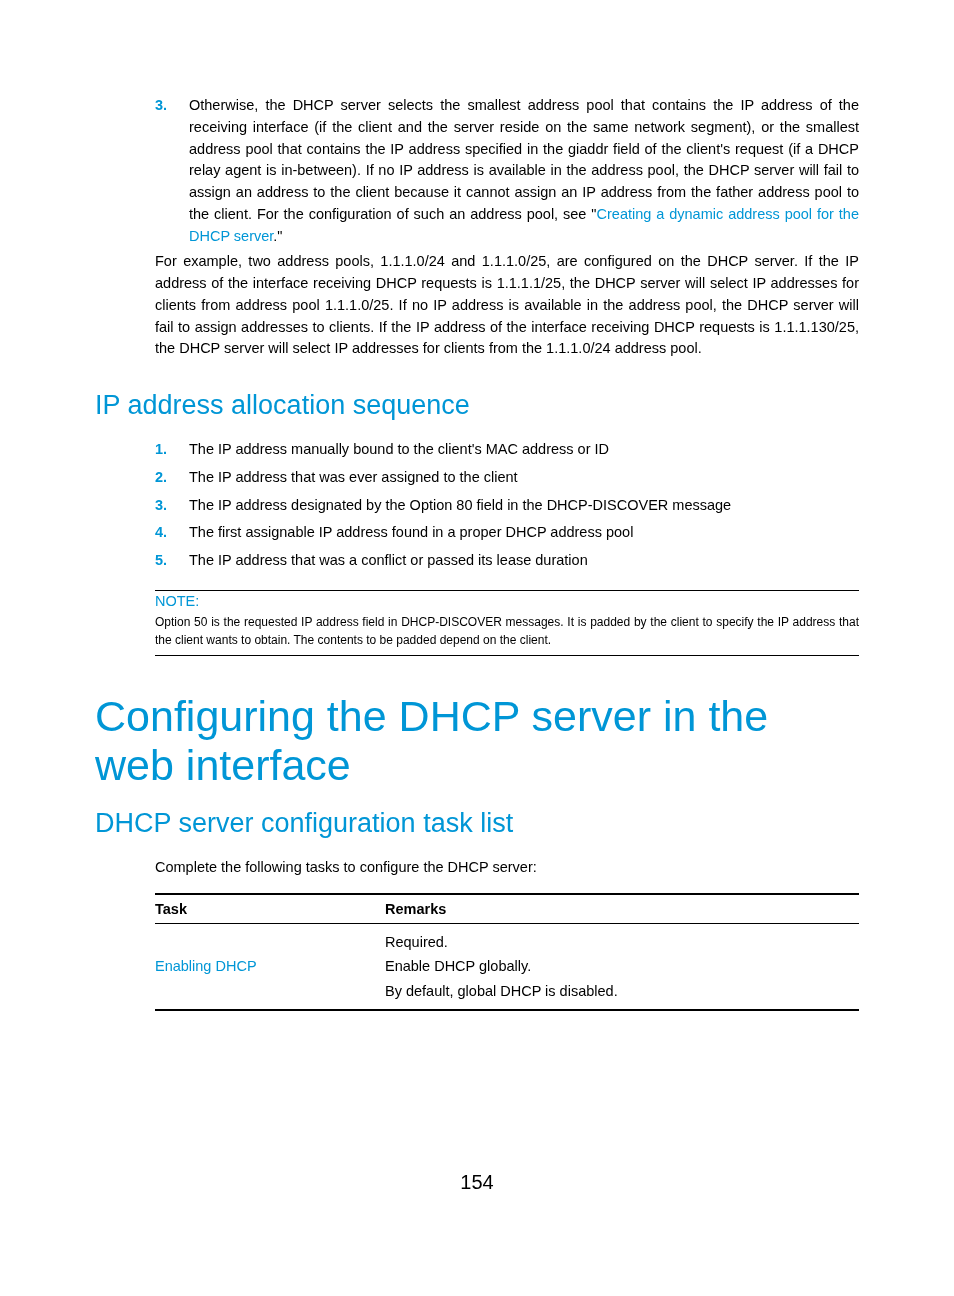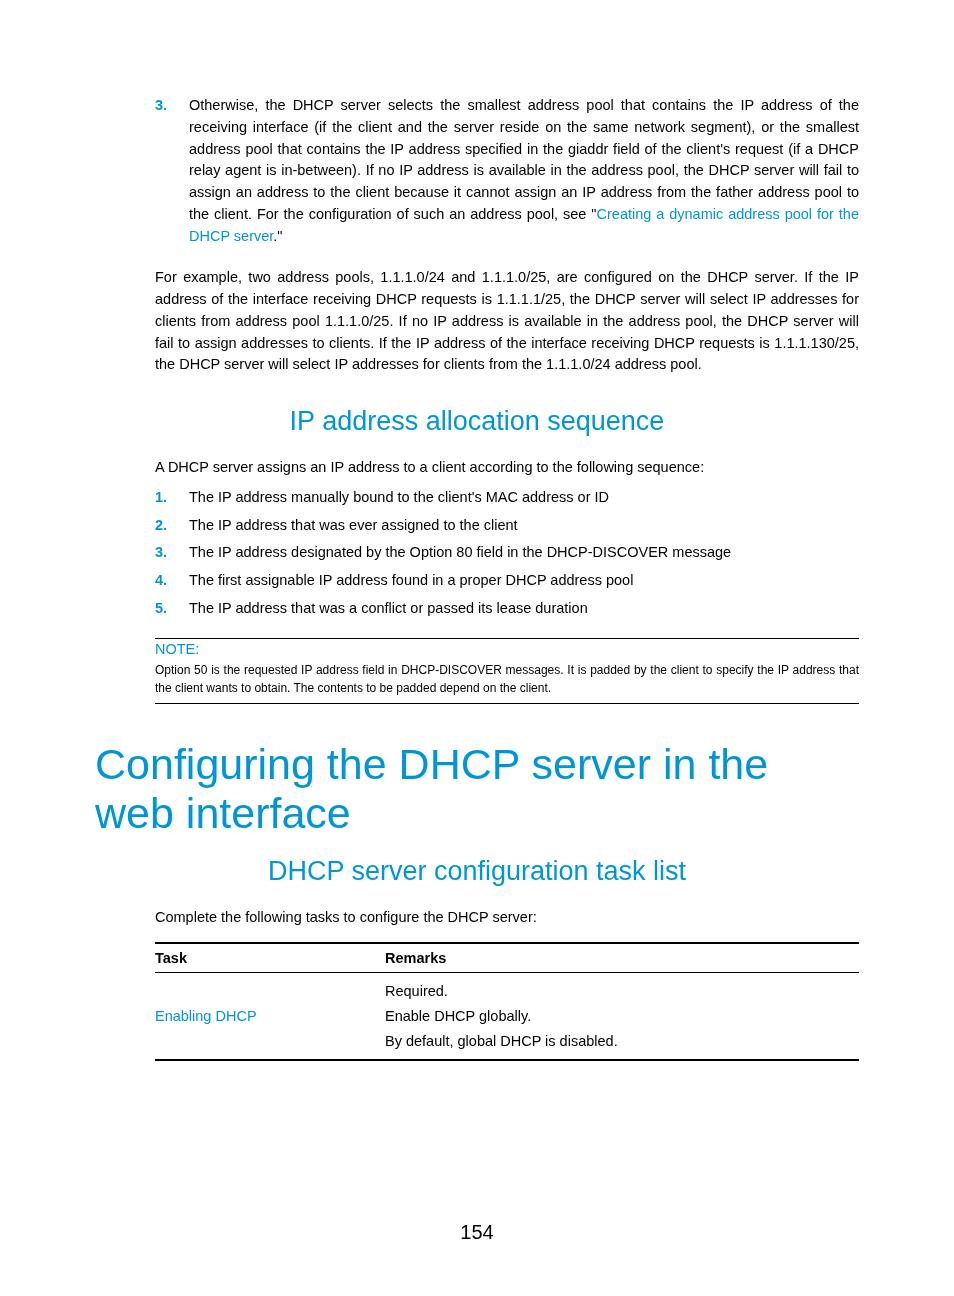--- a/index.html
+++ b/index.html
@@ -27,35 +27,34 @@
     font-weight: bold;
     width: 34px;
     flex-shrink: 0;
   }
   .num-item .txt {
     flex: 1;
   }
   .para {
     font-size: 14.5px;
     line-height: 1.5;
-    margin-top: 20px;
+    margin-top: 4px;
     margin-bottom: 12px;
     text-align: justify;
   }
   a.link {
     color: #0096d6;
     text-decoration: none;
   }
   h2.sec {
     color: #0096d6;
     font-weight: normal;
     font-size: 27px;
     margin-top: 30px;
     margin-bottom: 18px;
-    text-align: center;
   }
   h1.big {
     color: #0096d6;
     font-weight: normal;
     font-size: 43px;
     margin-top: 36px;
     margin-bottom: 18px;
   }
   .ol-list {
     margin-left: 60px;
@@ -121,21 +120,20 @@
       <div class="txt" style="text-align:justify">
         <span>Otherwise, the DHCP server selects the smallest address pool that contains the IP address of the receiving interface (if the client and the server reside on the same network segment), or the smallest address pool that contains the IP address specified in the giaddr field of the client's request (if a DHCP relay agent is in-between). If no IP address is available in the address pool, the DHCP server will fail to assign an address to the client because it cannot assign an IP address from the father address pool to the client.  For the configuration of such an address pool, see "</span><a class="link" href="#">Creating a dynamic address pool for the DHCP server</a><span>."</span>
       </div>
     </div>
   </div>
 
   <p class="para" style="margin-left:60px">For example, two address pools, 1.1.1.0/24 and 1.1.1.0/25, are configured on the DHCP server. If the IP address of the interface receiving DHCP requests is 1.1.1.1/25, the DHCP server will select IP addresses for clients from address pool 1.1.1.0/25. If no IP address is available in the address pool, the DHCP server will fail to assign addresses to clients. If the IP address of the interface receiving DHCP requests is 1.1.1.130/25, the DHCP server will select IP addresses for clients from the 1.1.1.0/24 address pool.</p>
 
   <h2 class="sec">IP address allocation sequence</h2>
 
-  <p class="para" style="margin-left:60px;margin-bottom:8px">A DHCP server assigns an IP address to a client according to the following sequence:</p>
 
   <div class="ol-list">
     <div class="num-item">
         <div class="num">1.</div>
         <div class="txt">The IP address manually bound to the client's MAC address or ID</div>
       </div>
     <div class="num-item">
         <div class="num">2.</div>
         <div class="txt">The IP address that was ever assigned to the client</div>
       </div>

